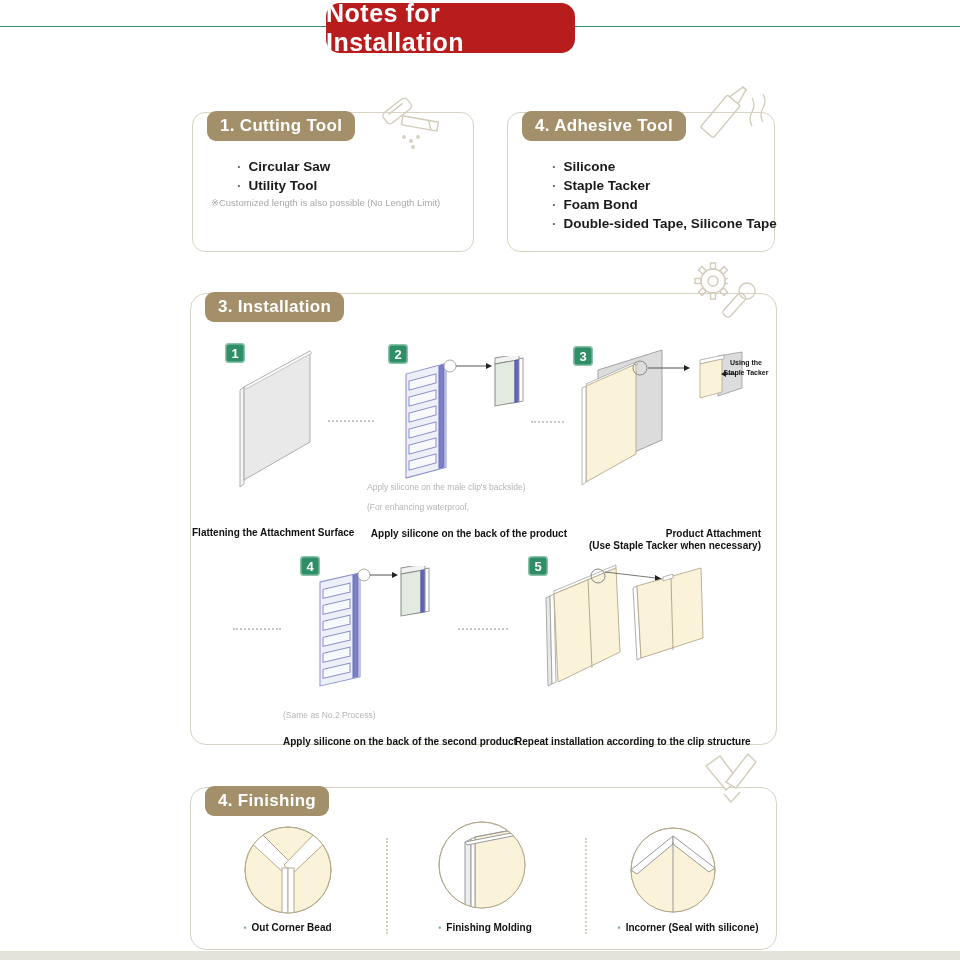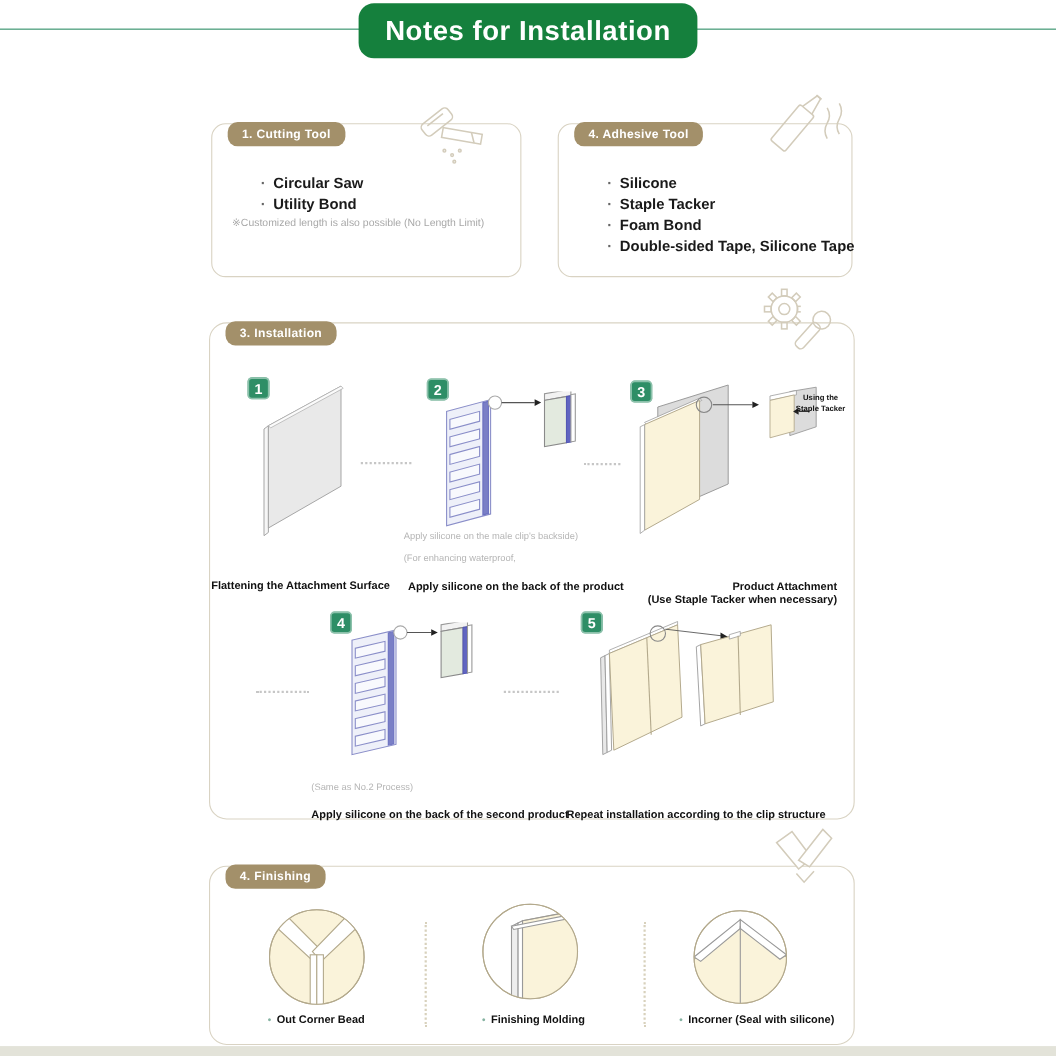--- a/index.html
+++ b/index.html
@@ -1,32 +1,32 @@
 <!DOCTYPE html>
 <html><head>
 <meta charset="utf-8">
 <style>
   html,body{margin:0;padding:0;background:#fff;}
   .canvas{position:relative;width:960px;height:960px;background:#fff;overflow:hidden;
           font-family:"Liberation Sans","DejaVu Sans",sans-serif;}
   
   .hline{position:absolute;left:0;top:26px;width:960px;border-top:1px solid #2e8e66;}
-  .title-badge{position:absolute;left:326px;top:3px;width:308px;height:50px;background:#15803d;
+  .title-badge{position:absolute;left:326px;top:3px;width:249px;height:50px;background:#b91c1c;
                border-radius:14px;color:#fff;font-size:25px;font-weight:bold;
                display:flex;align-items:center;justify-content:center;letter-spacing:.5px;}
   
   .card{position:absolute;border:1px solid #d9d3c3;border-radius:13px;background:#fff;}
   #card-cutting{left:192px;top:112px;width:280px;height:138px;}
   #card-adhesive{left:507px;top:112px;width:266px;height:138px;}
   #box-install{left:190px;top:293px;width:585px;height:450px;border:1px solid #d9d3c3;
                border-radius:16px;position:absolute;background:#fff;}
   #box-finish{left:190px;top:787px;width:585px;height:161px;border:1px solid #d9d3c3;
               border-radius:16px;position:absolute;background:#fff;}
   .section-badge{position:absolute;left:14px;top:-2px;background:#a3906a;color:#fff;
-                 font-weight:bold;font-size:11px;padding:5px 13px;border-radius:9px;
+                 font-weight:bold;font-size:17px;padding:5px 13px;border-radius:9px;
                  letter-spacing:.3px;white-space:nowrap;}
   
   .list{position:absolute;left:44px;top:46px;}
   .li{font-size:13.5px;font-weight:bold;color:#1a1a1a;margin-bottom:4px;white-space:nowrap;}
   .li .bullet{color:#666;margin-right:7px;}
   .note{position:absolute;left:18px;top:84px;font-size:9.5px;color:#a8a8a8;white-space:nowrap;text-align:right;}
   
   .icon{position:absolute;}
   
   .stepnum{position:absolute;width:20px;height:20px;background:#2e8e66;color:#fff;font-weight:bold;
@@ -50,21 +50,21 @@
 
 <div class="canvas">
 
   <div class="hline"></div>
   <div class="title-badge">Notes for Installation</div>
 
   <div class="card" id="card-cutting">
     <div class="section-badge">1. Cutting Tool</div>
     <div class="list">
       <div class="li"><span class="bullet">·</span><span>Circular Saw</span></div>
-      <div class="li"><span class="bullet">·</span><span>Utility Bond</span></div>
+      <div class="li"><span class="bullet">·</span><span>Utility Tool</span></div>
     </div>
     <div class="note">※Customized length is also possible (No Length Limit)</div>
   </div>
 
   <svg class="icon" style="left:376px;top:93px;" width="72" height="62" viewBox="0 0 72 62">
     <g fill="none" stroke="#d3ccbb" stroke-width="1.4">
       <g transform="rotate(-38 26 16)">
         <rect x="6" y="8" width="30" height="13" rx="4"></rect>
         <line x1="12" y1="12" x2="30" y2="12"></line>
       </g>

